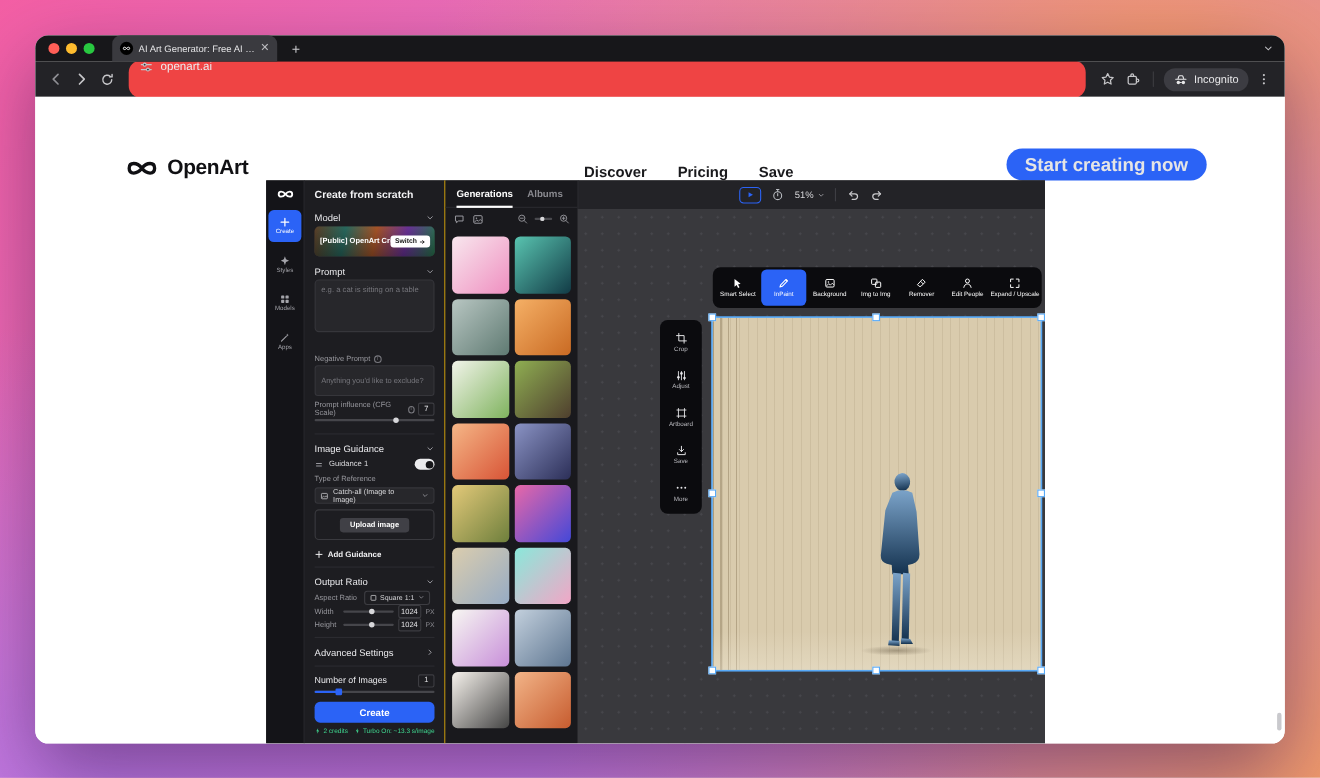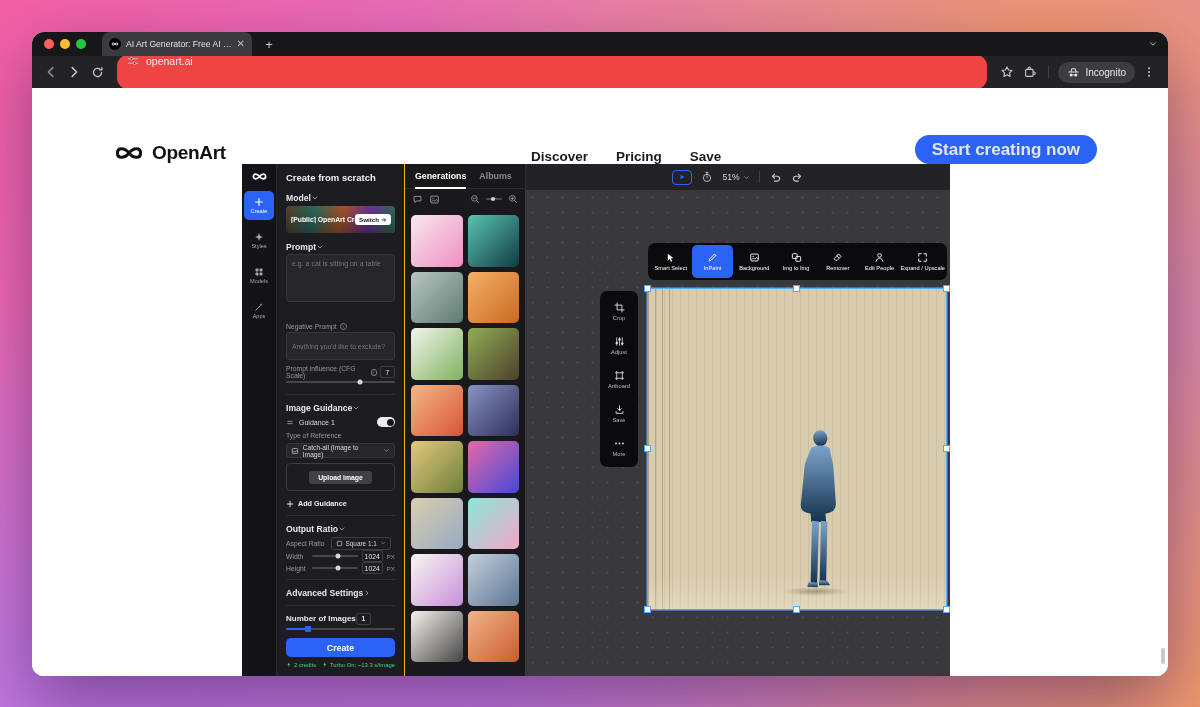--- a/index.html
+++ b/index.html
@@ -47,21 +47,21 @@
   .editor{position:absolute;left:210px;top:76px;width:708px;height:512px;display:flex;background:#1b1b1e}
   .rail{width:34px;background:#141418;display:flex;flex-direction:column;align-items:center;padding-top:7px;flex-shrink:0}
   .rail-logo{margin-bottom:9px;color:#fff}
   .rail-item{width:30px;height:29px;border-radius:5px;display:flex;flex-direction:column;align-items:center;justify-content:center;gap:1px;margin-bottom:6px;color:#a4a4aa}
   .rail-item .lbl{font-size:5.6px}
   .rail-item.active{background:var(--accent);color:#fff}
 
   
   .cp{width:129px;background:#1d1d21;border-left:1px solid #26262b;border-right:1px solid #eab308;padding:0 9px 4px;display:flex;flex-direction:column;color:#b9b9bd;flex-shrink:0;overflow:hidden}
   .cp-title{height:26px;display:flex;align-items:center;font-size:9.5px;font-weight:700;color:#f3f3f5;flex-shrink:0}
-  .sec{display:flex;align-items:center;height:15px;font-size:8.6px;font-weight:700;color:#e9e9ec;flex-shrink:0}
+  .sec{display:flex;align-items:center;justify-content:space-between;height:15px;font-size:8.6px;font-weight:400;color:#e9e9ec;flex-shrink:0}
   .sub{display:flex;align-items:center;gap:3px;height:12px;font-size:6.8px;color:#97979d;flex-shrink:0}
   .inf{width:7px;height:7px;border:1px solid #77777d;border-radius:50%;display:inline-flex;align-items:center;justify-content:center;font-size:5px;color:#77777d}
   .inf::before{content:"i"}
   .banner{position:relative;height:27px;border-radius:4px;overflow:hidden;margin:1px 0 6px;display:flex;align-items:center;flex-shrink:0}
   .banner-shade{position:absolute;inset:0;background:linear-gradient(180deg,rgba(0,0,0,.15),rgba(0,0,0,.45))}
   .banner-name{position:relative;font-size:6.8px;font-weight:700;color:#fff;padding-left:5px;flex:1;white-space:nowrap;overflow:hidden}
   .switch-chip{position:relative;margin-right:4px;background:#fff;border-radius:3px;padding:2px 4px;font-size:6.2px;font-weight:700;color:#111;display:flex;align-items:center;gap:2px;flex-shrink:0}
   .cp textarea{height:48px;background:#27272b;border:1px solid #36363b;border-radius:4px;resize:none;font-family:"Liberation Sans",sans-serif;font-size:7px;color:#ddd;padding:5px;margin-bottom:18px;flex-shrink:0}
   .cp textarea::placeholder,.cp input::placeholder{color:#76767c}
   .cp input{height:28px;background:#27272b;border:1px solid #36363b;border-radius:3px;font-family:"Liberation Sans",sans-serif;font-size:6.8px;color:#ddd;padding:0 5px;margin-bottom:6px;flex-shrink:0;width:100%}

